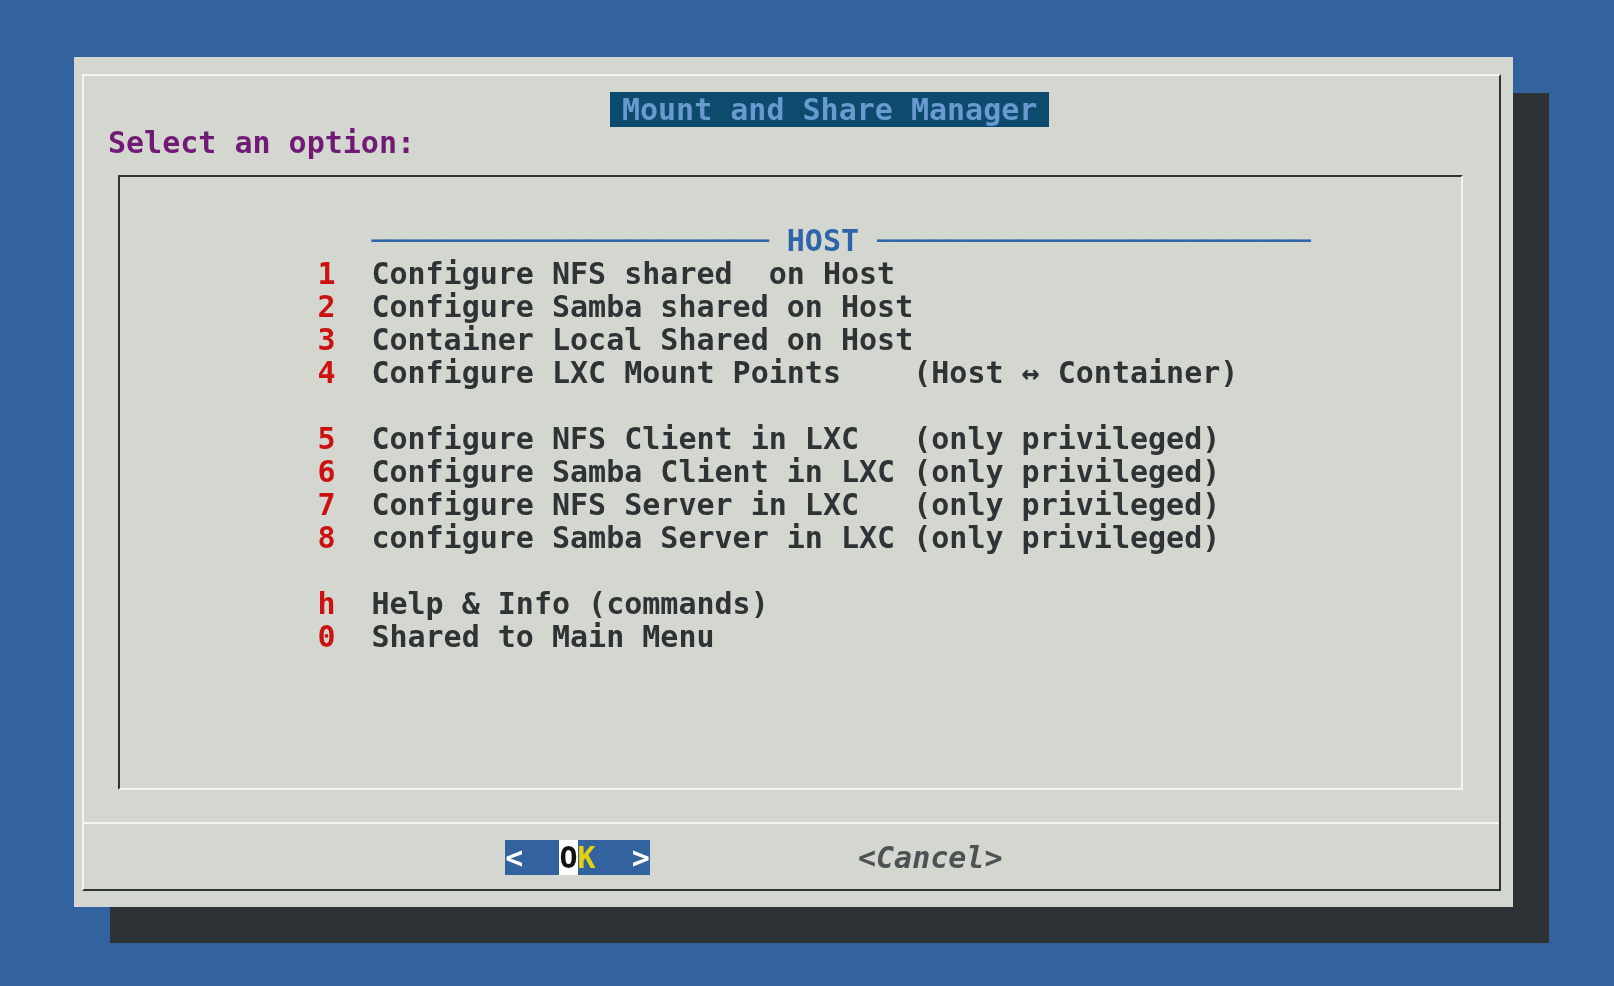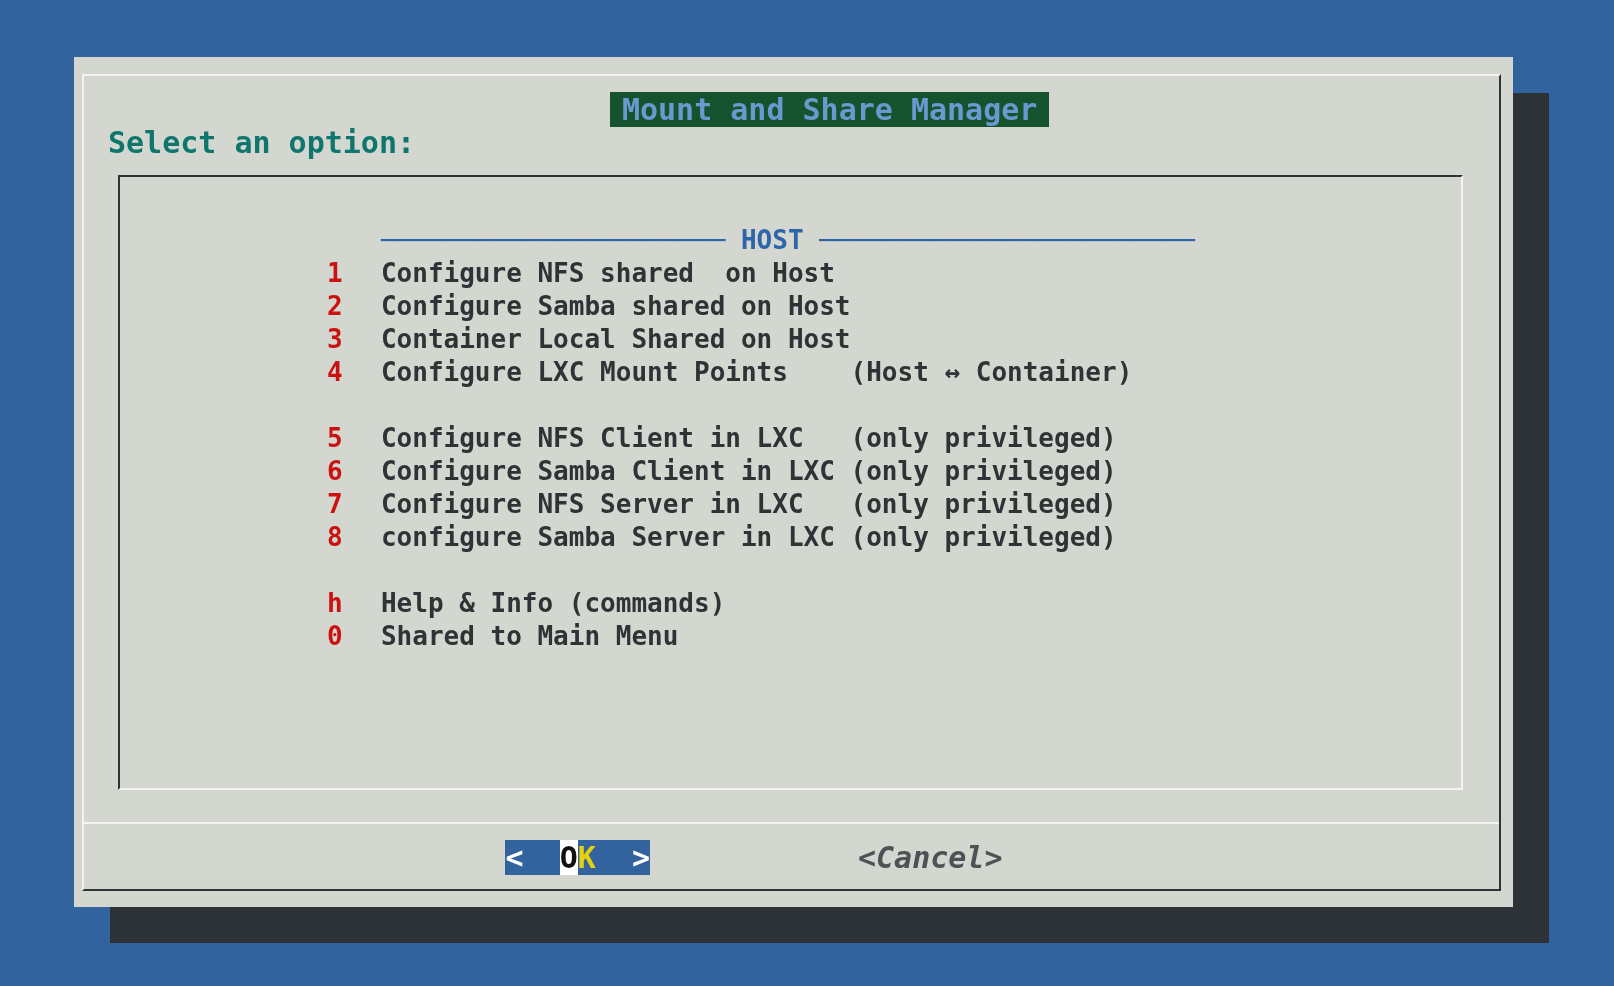--- a/index.html
+++ b/index.html
@@ -32,46 +32,45 @@
     pointer-events: none;
   }
   .dialog-title {
     position: absolute;
     top: 3px; left: 0; width: 100%;
     text-align: center;
     font-size: 30px; line-height: 33px;
     color: #6899cf;
     white-space: pre;
   }
-  .dialog-title span { background: #14532d; padding: 0 12px; }
+  .dialog-title span { background: #0c4a6e; padding: 0 12px; }
   .prompt {
     position: absolute;
     left: 34px; top: 69px;
     font-size: 30px; line-height: 33px;
-    color: #0f766e;
+    color: #701a75;
     white-space: pre;
   }
   .menu-box {
     position: absolute;
     left: 44px; top: 118px;
     width: 1345px; height: 615px;
     border-top: 2px solid #2e3436;
     border-left: 2px solid #2e3436;
     border-right: 2px solid #f4f5f1;
     border-bottom: 2px solid #f4f5f1;
     padding-top: 14px;
     overflow: hidden;
   }
   .menu-row {
     height: 33px; line-height: 33px;
-    font-size: 26px;
+    font-size: 30px;
     white-space: pre;
     color: #2e3436;
     padding-left: 89px;
-    margin-left: 24px;
   }
   .menu-row .key {
     display: inline-block;
     width: 54px;
     color: #cc1111;
   }
   .menu-row.separator {
     padding-left: 143px;
     color: #2d65a8;
   }
@@ -79,21 +78,21 @@
     position: absolute;
     left: 10px; right: 14px; top: 765px;
     height: 2px;
     background: #f4f5f1;
   }
   .ok-button {
     position: absolute;
     left: 431px; top: 783px;
     width: 145px; height: 35px;
     background: #33639e;
-    text-align: right;
+    text-align: center;
     font-size: 30px; line-height: 35px;
     white-space: pre;
     color: #ffffff;
     cursor: pointer;
   }
   .ok-button .cursor-cell {
     background: #ffffff;
     color: #111111;
   }
   .ok-button .k-rest { color: #e8d00a; }

